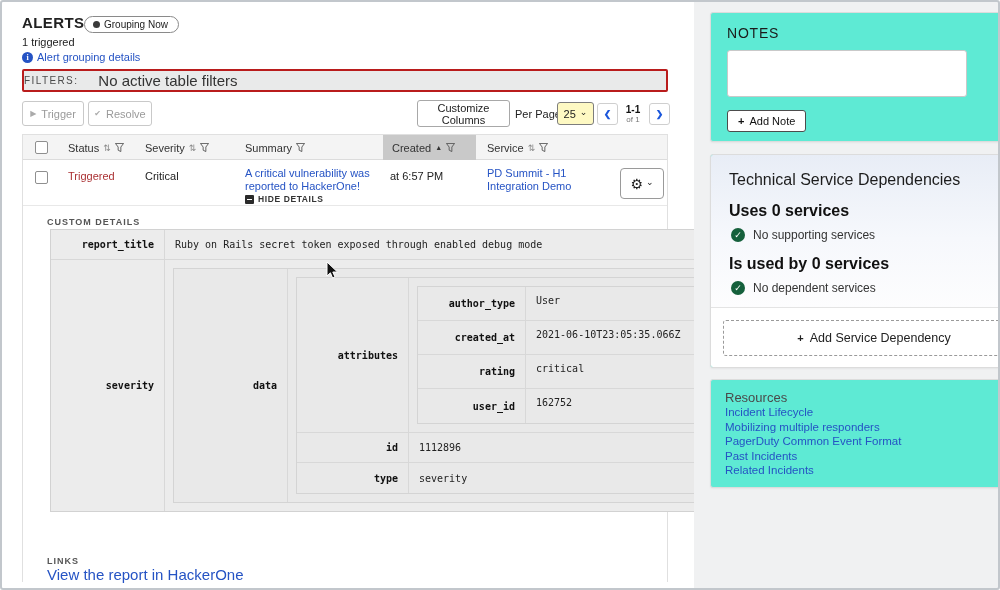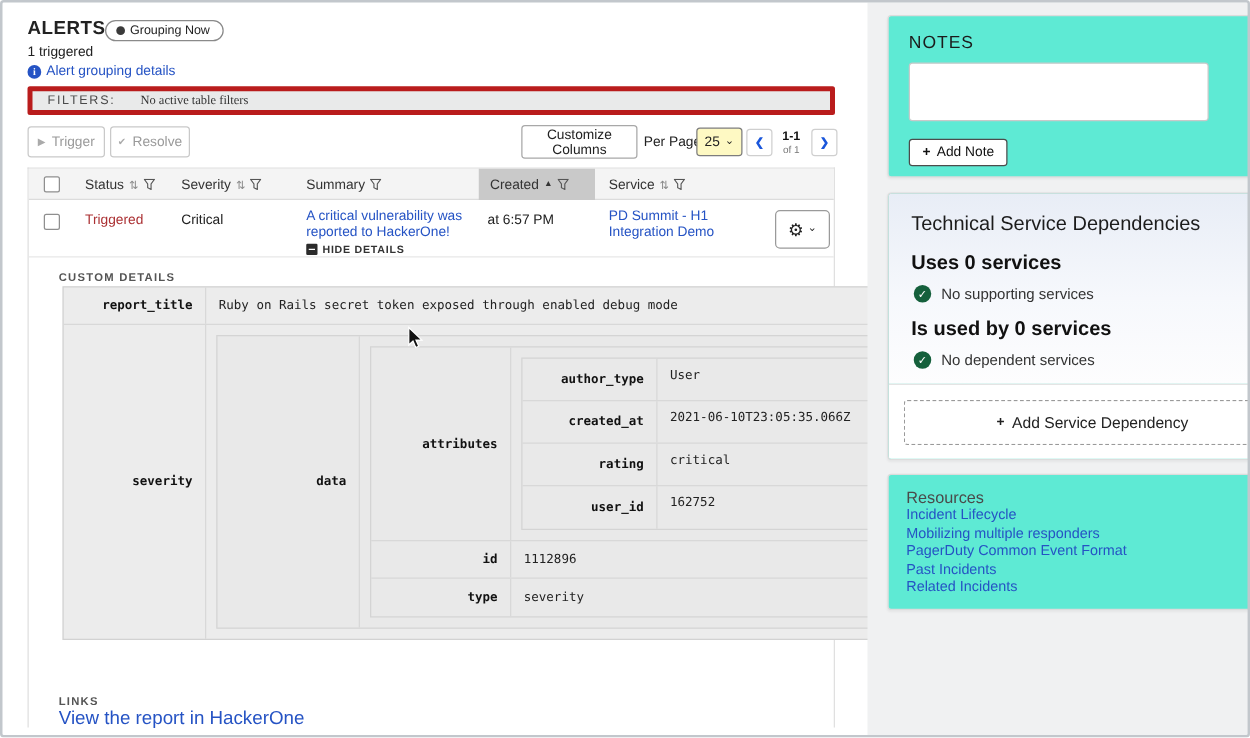--- a/index.html
+++ b/index.html
@@ -15,23 +15,23 @@
   .grouping-pill { position:absolute; left:84px; top:16px; height:17px; display:flex; align-items:center; gap:4px;
     border:1px solid #8a8a8a; border-radius:10px; padding:0 10px 0 8px; font-size:10px; color:#222; background:#fff; }
   .pill-dot { width:7px; height:7px; border-radius:50%; background:#3a3a3a; }
   .triggered-count { position:absolute; left:22px; top:36px; font-size:11px; color:#222; }
   .grouping-link { position:absolute; left:22px; top:51px; display:flex; align-items:center; gap:4px;
     font-size:11px; color:#2553c4; cursor:pointer; }
   .info-icon { width:11px; height:11px; border-radius:50%; background:#2553c4; color:#fff; font-size:8px;
     font-weight:700; display:flex; align-items:center; justify-content:center; font-family:"Liberation Serif",serif; }
 
   .filters-bar { position:absolute; left:22px; top:69px; width:646px; height:23px; background:#e9eaea;
-    border:4px solid #b91c1c; border-radius:2px; display:flex; align-items:center; padding-left:12px; gap:20px; }
+    border:2px solid #b91c1c; border-radius:2px; display:flex; align-items:center; gap:20px; }
   .filters-label { font-size:10px; letter-spacing:1.4px; color:#4a4a4a; }
-  .filters-text { font-size:10px; color:#333;font-family:Liberation Serif, serif; }
+  .filters-text { font-size:15px; color:#333; }
 
   
   .btn { background:#fff; border:1px solid #c9c9c9; border-radius:3px; font-size:11px; display:flex;
     align-items:center; justify-content:center; gap:5px; cursor:pointer; font-family:inherit; }
   .btn.disabled { color:#9a9a9a; }
   .trigger-btn { position:absolute; left:22px; top:101px; width:62px; height:25px; }
   .resolve-btn { position:absolute; left:88px; top:101px; width:64px; height:25px; }
   .btn-ic { font-size:8px; color:#aaa; }
   .customize-btn { position:absolute; left:417px; top:100px; width:93px; height:27px; border-color:#a8a8a8; color:#222; }
   .per-page-label { position:absolute; left:515px; top:108px; font-size:11px; color:#222; }

